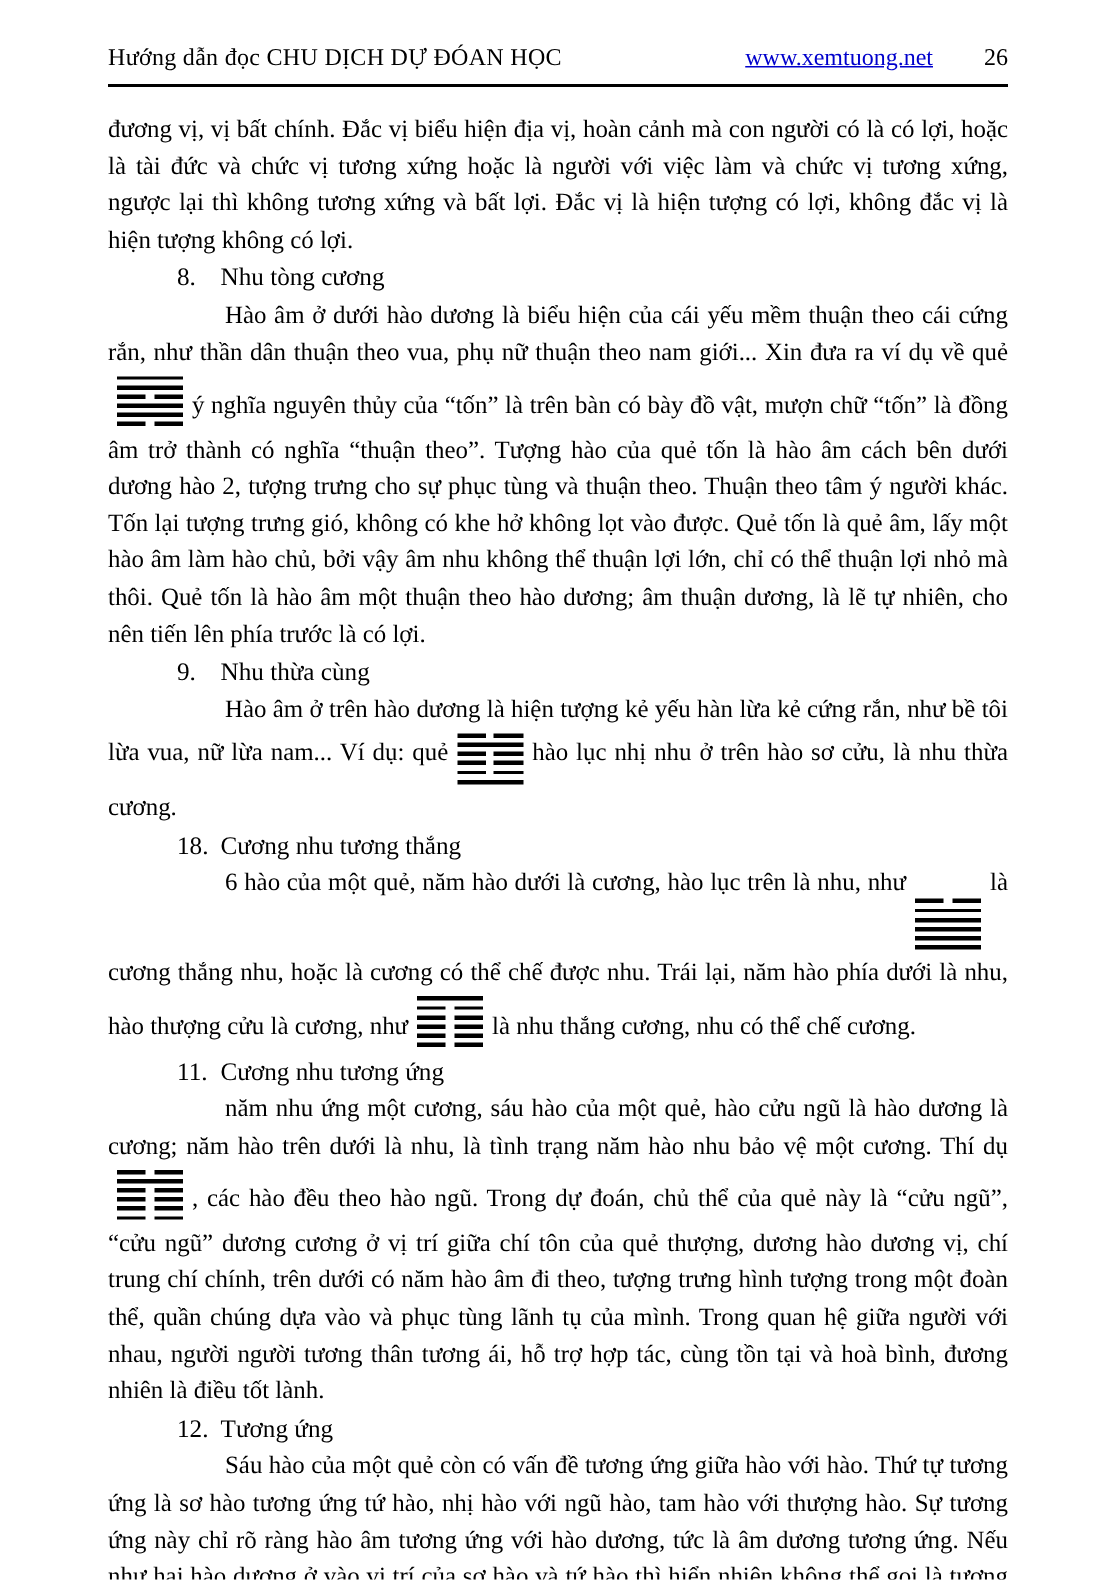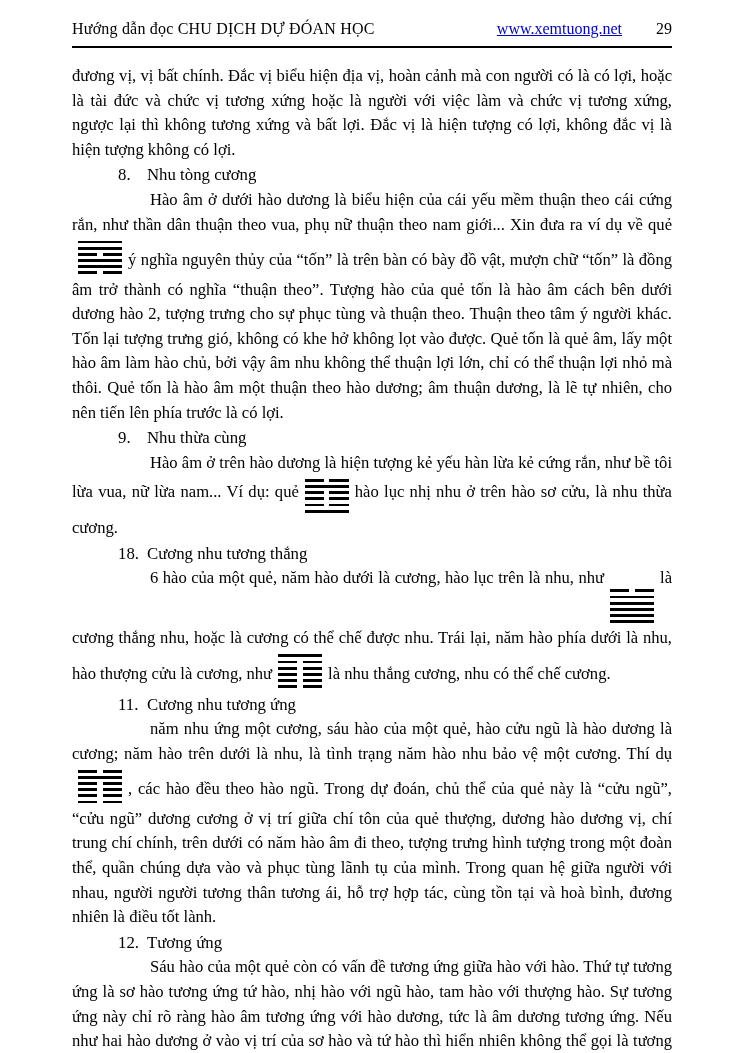--- a/index.html
+++ b/index.html
@@ -1,18 +1,18 @@
 <!DOCTYPE html>
 <html><head>
 <meta charset="utf-8">
 <style>
   html,body{margin:0;padding:0;background:#ffffff;}
   body{width:744px;height:1053px;overflow:hidden;
        font-family:"Liberation Serif","DejaVu Serif",serif;color:#000;}
-  .page{width:744px;height:1053px;box-sizing:border-box;padding:20px 72px 0 72px;background:#fff;}
+  .page{width:744px;height:1053px;box-sizing:border-box;padding:30px 72px 0 72px;background:#fff;}
 
   
   .header{display:flex;align-items:baseline;justify-content:space-between;
           font-size:16px;padding-bottom:8px;border-bottom:2px solid #000;}
   .h-title{white-space:nowrap;letter-spacing:.2px;}
   .h-right{display:flex;align-items:baseline;gap:34px;}
   .h-link{color:#0000cc;text-decoration:underline;cursor:pointer;white-space:nowrap;}
   .h-page{color:#000;}
 
   
@@ -29,21 +29,21 @@
   .hex-row.broken .seg{display:block;width:44%;height:2.8px;background:#000;}
 </style>
 </head>
 <body>
 
 <div class="page">
   <div class="header">
     <span class="h-title">Hướng dẫn đọc CHU DỊCH DỰ ĐÓAN HỌC</span>
     <span class="h-right">
       <a class="h-link">www.xemtuong.net</a>
-      <span class="h-page">29</span>
+      <span class="h-page">26</span>
     </span>
   </div>
   <div class="docbody" id="doc-body">
       <p class="para">đương vị, vị bất chính. Đắc vị biểu hiện địa vị, hoàn cảnh mà con người có là có lợi, hoặc là tài đức và chức vị tương xứng hoặc là người với việc làm và chức vị tương xứng, ngược lại thì không tương xứng và bất lợi. Đắc vị là hiện tượng có lợi, không đắc vị là hiện tượng không có lợi.</p>
       <div class="heading"><span class="h-num">8.</span><span class="h-text">Nhu tòng cương</span></div>
       <p class="para indent">Hào âm ở dưới hào dương là biểu hiện của cái yếu mềm thuận theo cái cứng rắn, như thần dân thuận theo vua, phụ nữ thuận theo nam giới... Xin đưa ra ví dụ về quẻ<span class="hex"><span class="hex-row"></span><span class="hex-row"></span><span class="hex-row broken">
             <span class="seg"></span>
             <span class="seg"></span>
           </span><span class="hex-row"></span><span class="hex-row"></span><span class="hex-row broken">
             <span class="seg"></span>

